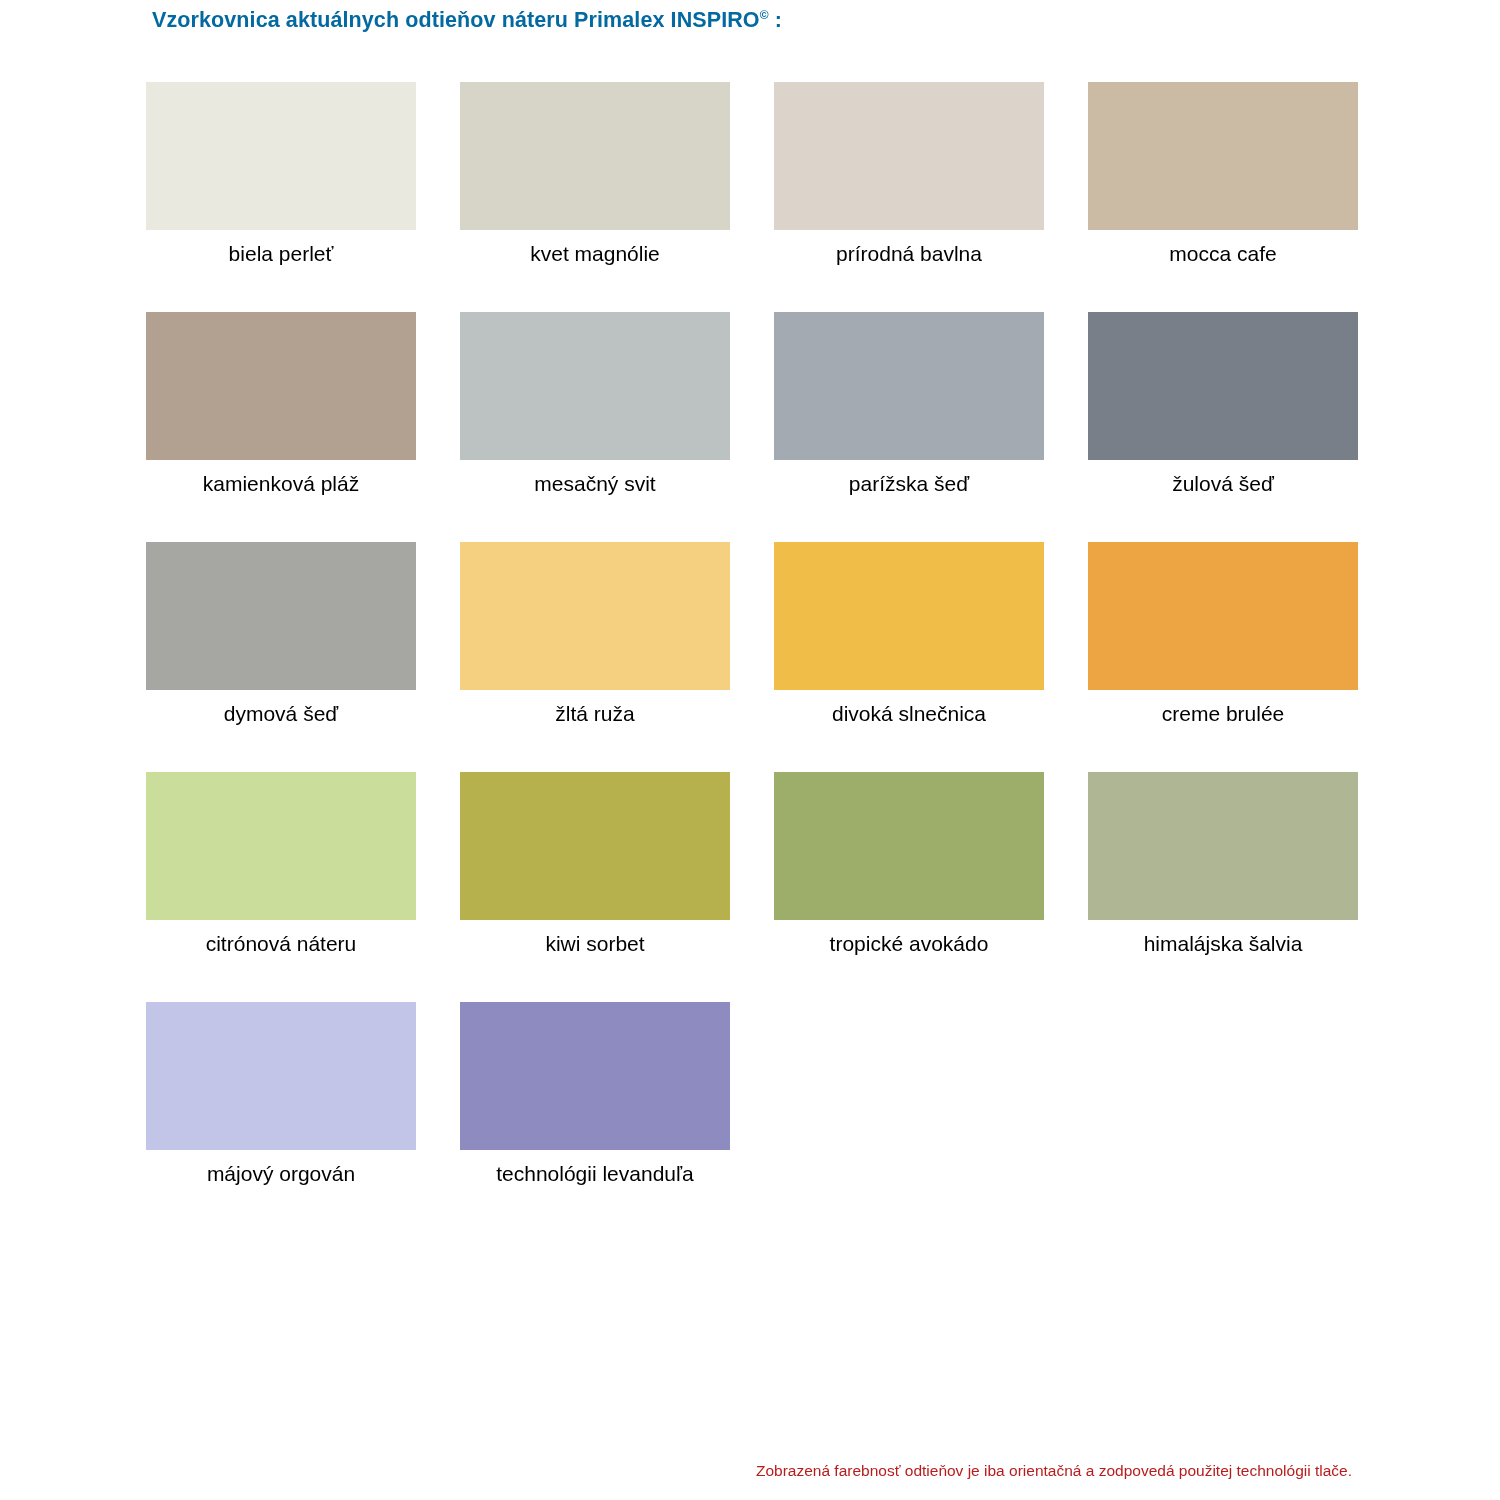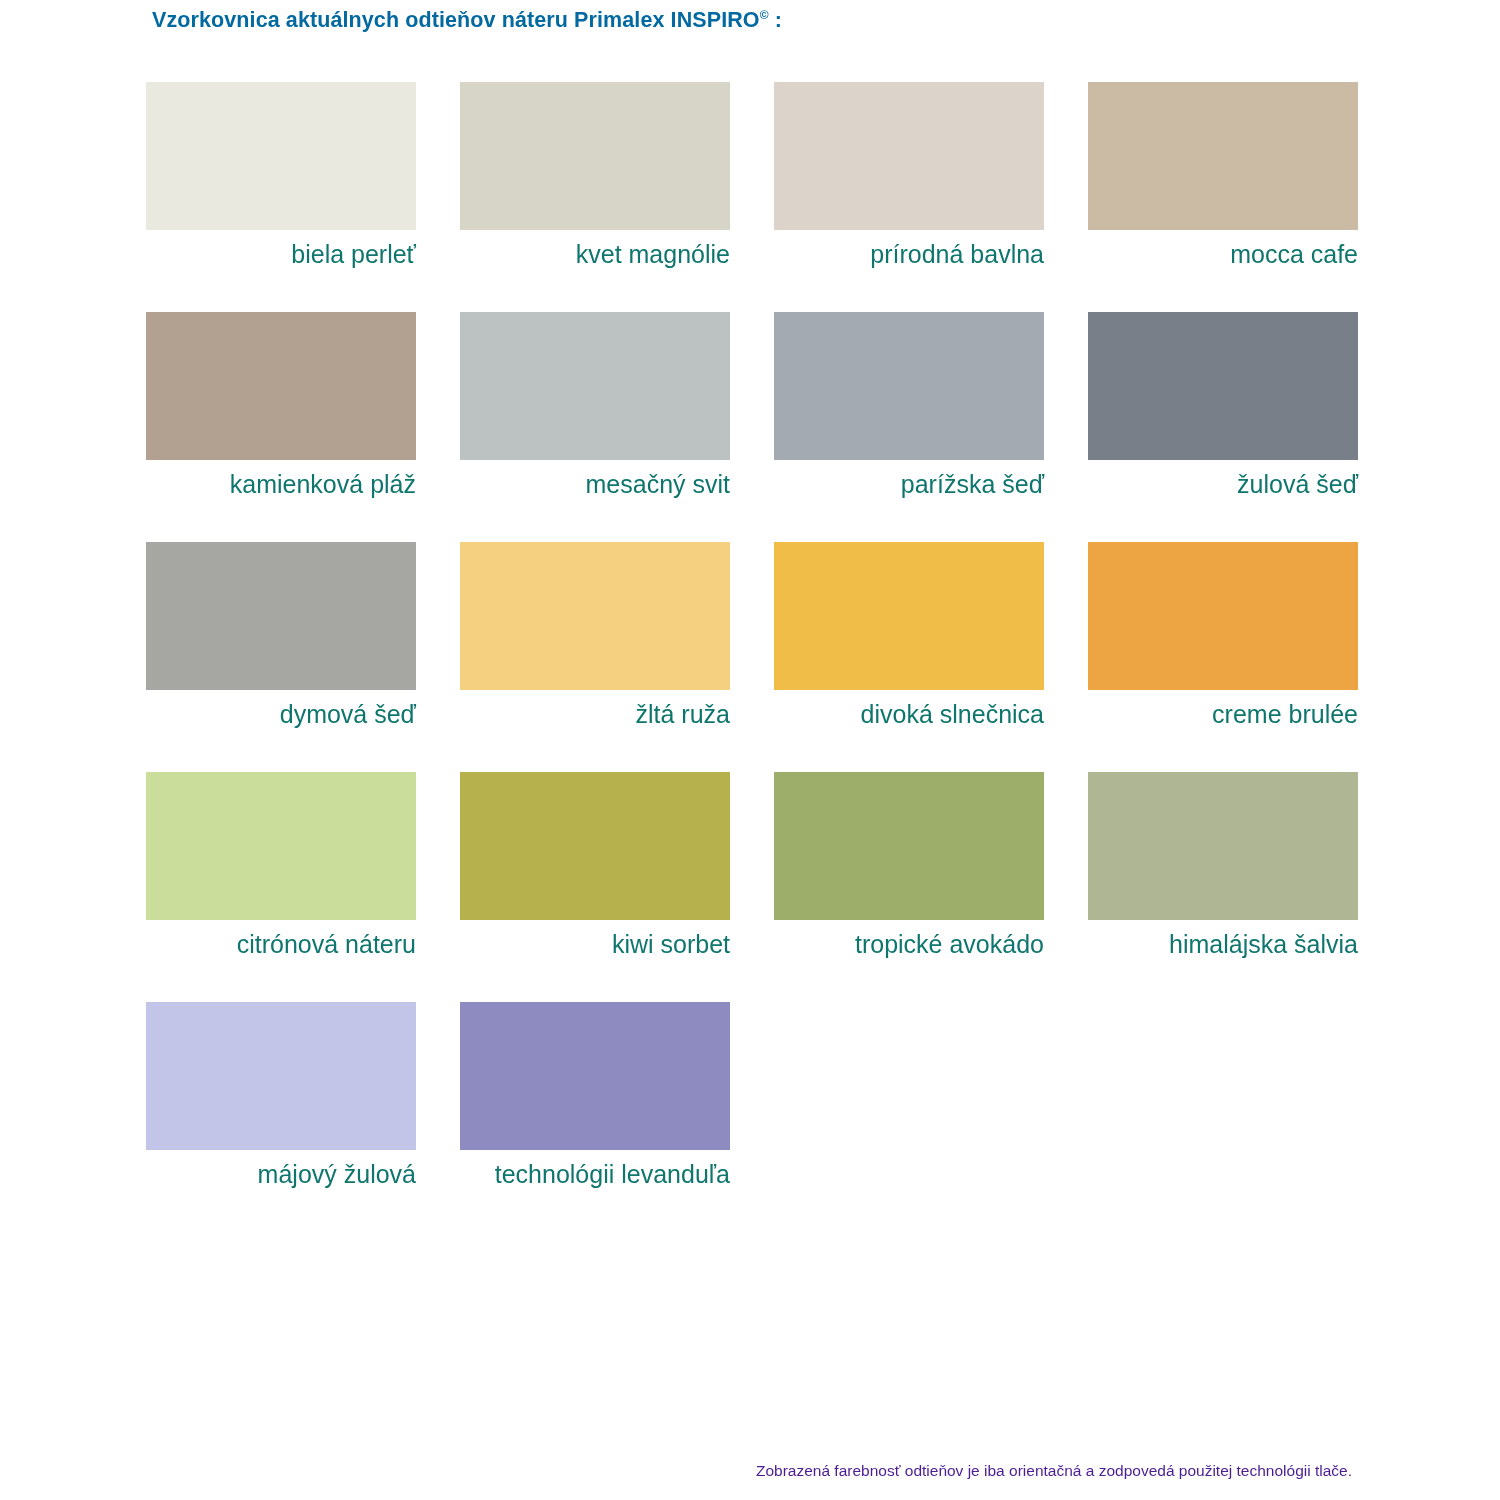--- a/index.html
+++ b/index.html
@@ -55,23 +55,23 @@
   .swatch-chip {
     width: 270px;
     height: 148px;
     display: block;
   }
   .swatch-label {
     position: absolute;
     left: 0;
     right: 0;
     top: 158px;
-    text-align: right;
-    font-size: 25px;
-    color: #0f766e;
+    text-align: center;
+    font-size: 21px;
+    color: #000000;
     line-height: 28px;
     white-space: nowrap;
   }
   .footer {
     position: absolute;
     left: 0;
     right: 0;
     top: 1462px;
     padding-right: 148px;
     text-align: right;
@@ -147,23 +147,23 @@
       <div class="swatch-cell">
         <div class="swatch-chip" style="background: rgb(156, 174, 105);"></div>
         <div class="swatch-label">tropické avokádo</div>
       </div>
       <div class="swatch-cell">
         <div class="swatch-chip" style="background: rgb(174, 182, 148);"></div>
         <div class="swatch-label">himalájska šalvia</div>
       </div>
       <div class="swatch-cell">
         <div class="swatch-chip" style="background: rgb(194, 196, 232);"></div>
-        <div class="swatch-label">májový žulová</div>
+        <div class="swatch-label">májový orgován</div>
       </div>
       <div class="swatch-cell">
         <div class="swatch-chip" style="background: rgb(141, 139, 192);"></div>
         <div class="swatch-label">technológii levanduľa</div>
       </div>
     </div>
 
-  <div class="footer" style="color: #4c1d95;">Zobrazená farebnosť odtieňov je iba orientačná a zodpovedá použitej technológii tlače.</div>
+  <div class="footer" style="color: #b91c1c;">Zobrazená farebnosť odtieňov je iba orientačná a zodpovedá použitej technológii tlače.</div>
 
 </div>
 
 </body></html>

